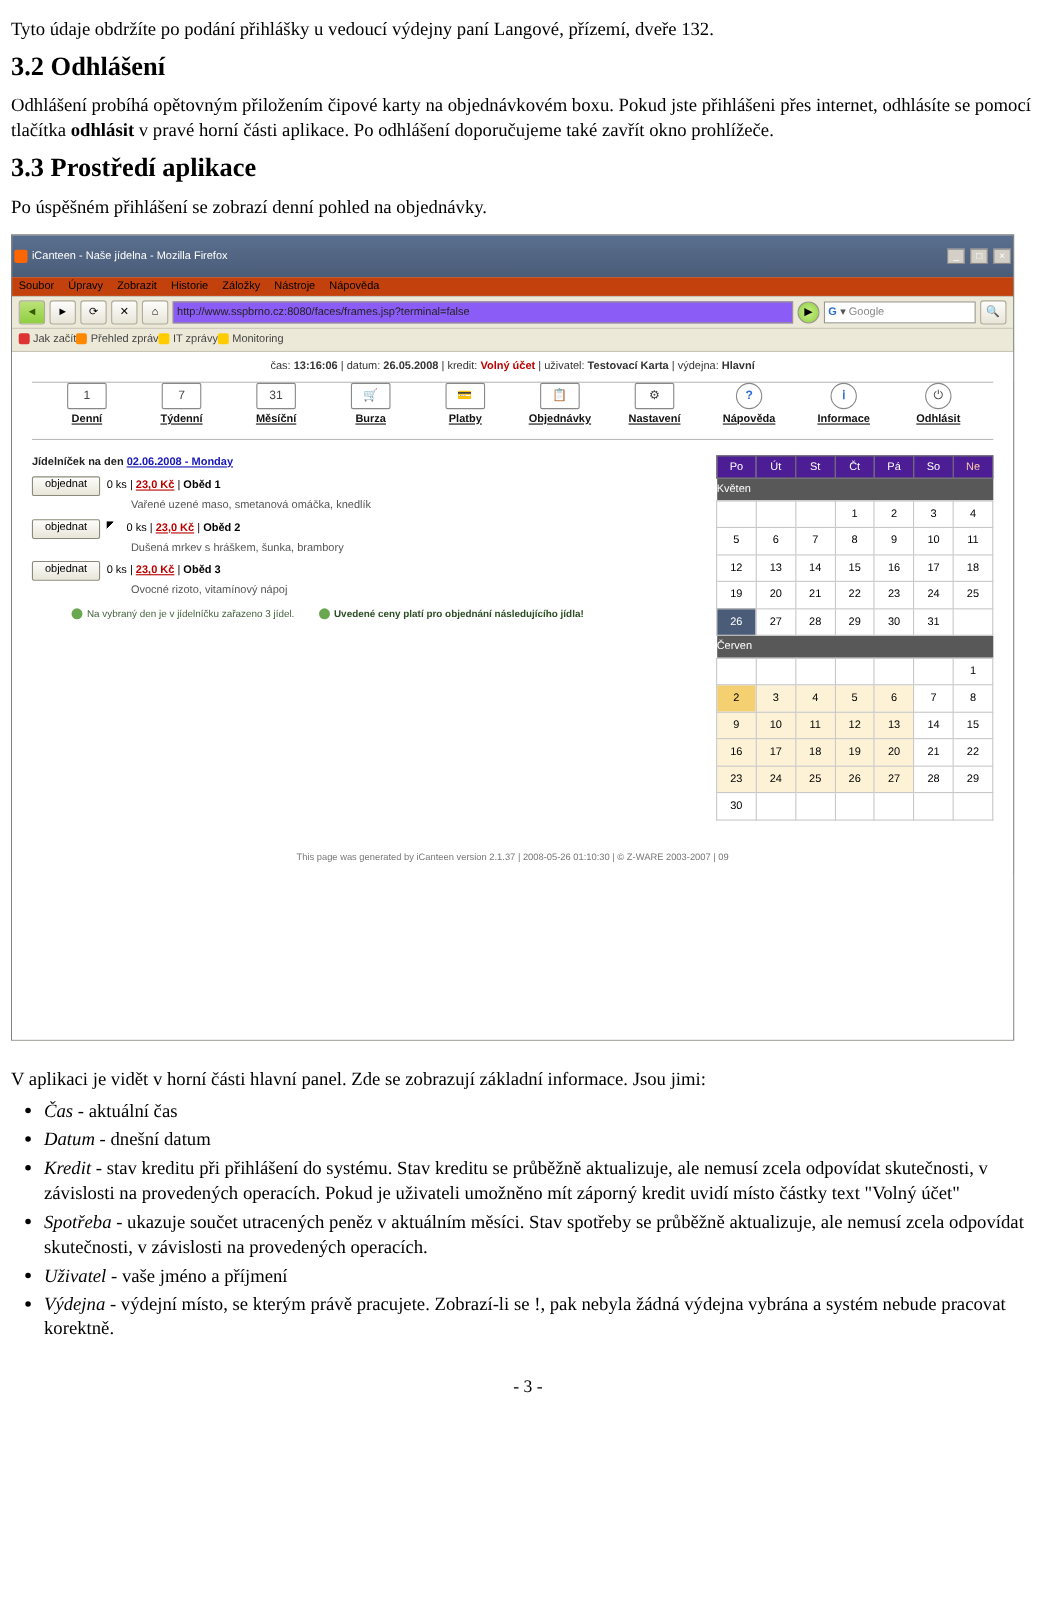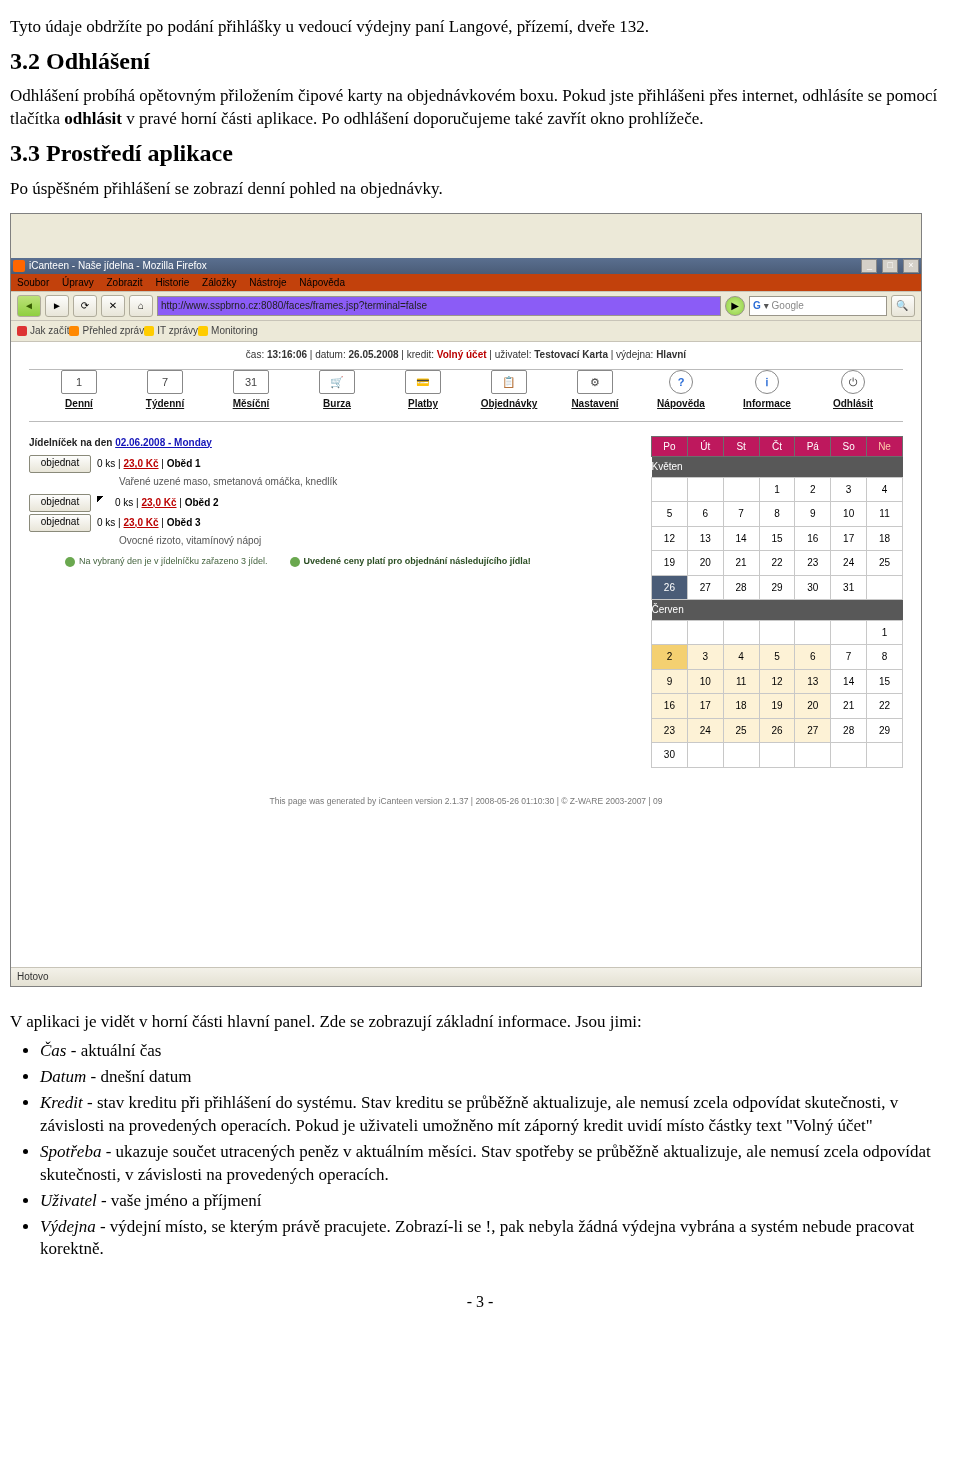--- a/index.html
+++ b/index.html
@@ -33,22 +33,21 @@
     color: #000;
     border: 1px solid #808080;
     background: #ece9d8;
   }
   .titlebar {
     background: linear-gradient(#5a6f8f,#4a5c77);
     color: #fff;
     display: flex;
     align-items: center;
     height: 16px;
-    padding: 0 2px;
-    margin-top: 44px;
+    padding: 11px 2px;
   }
   .titlebar .favicon {
     width:12px;height:12px;background:#f60;border-radius:2px;margin-right:4px;
   }
   .titlebar .ttl { flex:1; font-size:10px; }
   .titlebar .winbtns span {
     display:inline-block;width:14px;height:12px;background:#d4d0c8;
     border:1px solid #888;margin-left:2px;text-align:center;line-height:10px;font-size:9px;
   }
   .menubar { padding:2px 6px; background:#c2410c; border-bottom:1px solid #c8c4b8;}
@@ -120,21 +119,21 @@
       linear-gradient(135deg,#000 0 40%,transparent 40%) left top/6px 10px no-repeat;
     border:0;
   }
 
   .info-notes{font-size:9px;color:#44633e;margin-top:8px;display:flex;gap:22px;align-items:center;margin-left:36px;}
   .info-notes .dot{display:inline-block;width:10px;height:10px;border-radius:50%;background:#6aa84f;margin-right:4px;vertical-align:middle;}
   .info-notes .b{font-weight:bold;color:#2a4d22;}
 
   .cal{width:252px;font-size:10px;}
   .cal table{border-collapse:collapse;width:100%;}
-  .cal th{background:#be185d;color:#fff;padding:3px 0;border:1px solid #6d6d6d;text-align:center;font-weight:normal;}
+  .cal th{background:#4c1d95;color:#fff;padding:3px 0;border:1px solid #6d6d6d;text-align:center;font-weight:normal;}
   .cal th.ne{color:#fca;}
   .cal td{border:1px solid #c8c8c8;text-align:center;padding:5px 0;background:#fff;width:14.28%;}
   .cal .monthrow td{border:0;}
   .cal .monthrow .lbl{background:#585858;color:#fff;text-align:left;padding:3px 0;}
   .cal td.today{background:#4a5c77;color:#fff;}
   .cal td.sel{background:#f4d071;}
   .cal td.tint{background:#fdf2d6;}
   .cal td.empty{background:#fff;}
 
   .gen-footer{
@@ -268,20 +267,21 @@
           <div class="meal-btn">objednat</div>
           <div class="meal-meta"><span>0 ks</span> | <span class="price">23,0 Kč</span> | <span class="nm">Oběd 1</span></div>
         </div>
         <div class="meal-desc">Vařené uzené maso, smetanová omáčka, knedlík</div>
 
         <div class="meal-row">
           <div class="meal-btn">objednat</div>
           <span class="cursor" style="width:12px;height:14px;"></span>
           <div class="meal-meta"><span>0 ks</span> | <span class="price">23,0 Kč</span> | <span class="nm">Oběd 2</span></div>
         </div>
+        <div class="meal-desc">Dušená mrkev s hráškem, šunka, brambory</div>
 
         <div class="meal-row">
           <div class="meal-btn">objednat</div>
           <div class="meal-meta"><span>0 ks</span> | <span class="price">23,0 Kč</span> | <span class="nm">Oběd 3</span></div>
         </div>
         <div class="meal-desc">Ovocné rizoto, vitamínový nápoj</div>
 
         <div class="info-notes">
           <span><span class="dot"></span><span>Na vybraný den je v jídelníčku zařazeno 3 jídel.</span></span>
           <span><span class="dot"></span><span class="b">Uvedené ceny platí pro objednání následujícího jídla!</span></span>
@@ -407,21 +407,20 @@
                 </tr>
         </tbody>
             </table>
       </div>
     </div>
 
     <div class="gen-footer">This page was generated by iCanteen version 2.1.37 | 2008-05-26 01:10:30 | © Z-WARE 2003-2007 | 09</div>
     <div class="big-blank"></div>
   </div>
 
-  <div class="b-statusbar">Hotovo</div>
 </div>
 </div>
 
 <p>V aplikaci je vidět v horní části hlavní panel. Zde se zobrazují základní informace. Jsou jimi:</p>
 <ul class="bullets">
   <li><span class="italic">Čas</span><span> - aktuální čas</span></li>
   <li><span class="italic">Datum</span><span> - dnešní datum</span></li>
   <li><span class="italic">Kredit</span><span> - stav kreditu při přihlášení do systému. Stav kreditu se průběžně aktualizuje, ale nemusí zcela odpovídat skutečnosti, v závislosti na provedených operacích. Pokud je uživateli umožněno mít záporný kredit uvidí místo částky text "Volný účet"</span></li>
   <li><span class="italic">Spotřeba</span><span> - ukazuje součet utracených peněz v aktuálním měsíci. Stav spotřeby se průběžně aktualizuje, ale nemusí zcela odpovídat skutečnosti, v závislosti na provedených operacích.</span></li>
   <li><span class="italic">Uživatel</span><span> - vaše jméno a příjmení</span></li>

